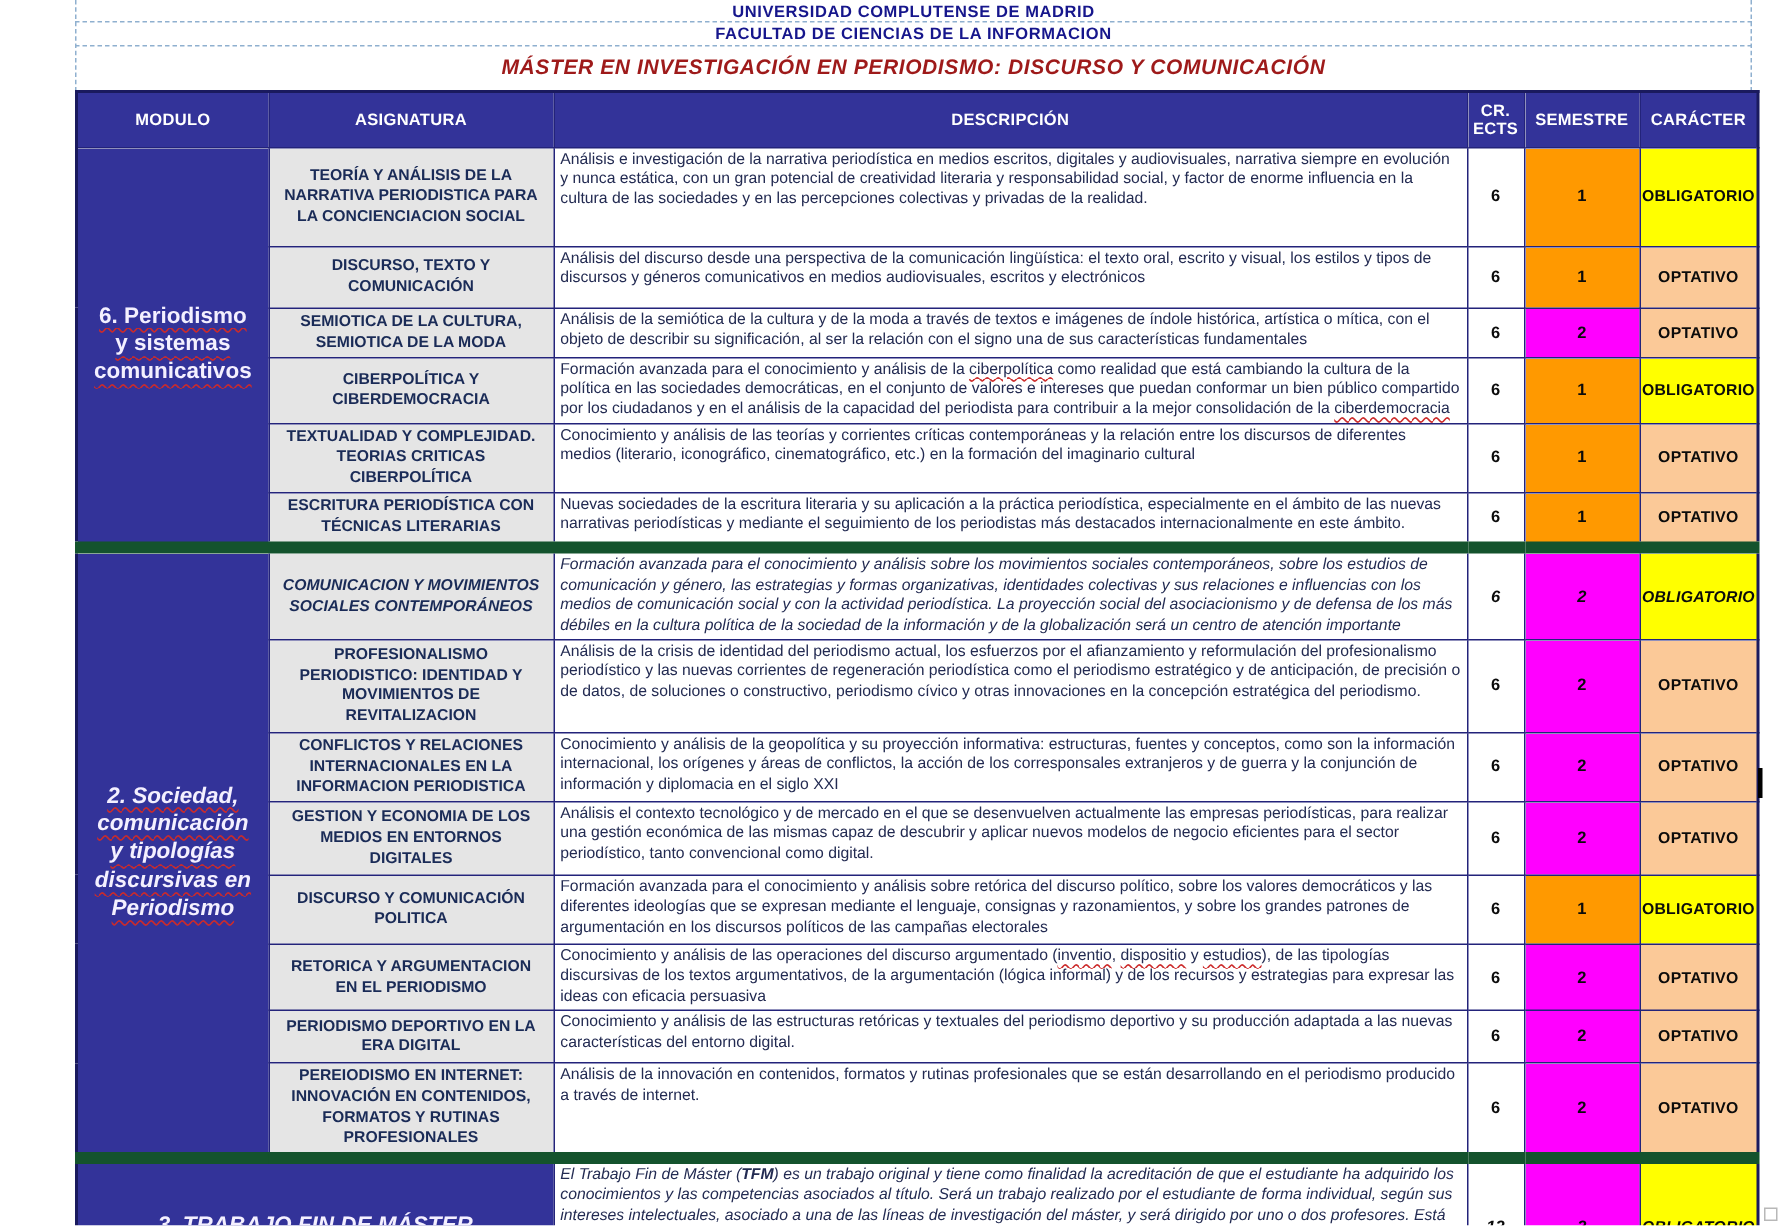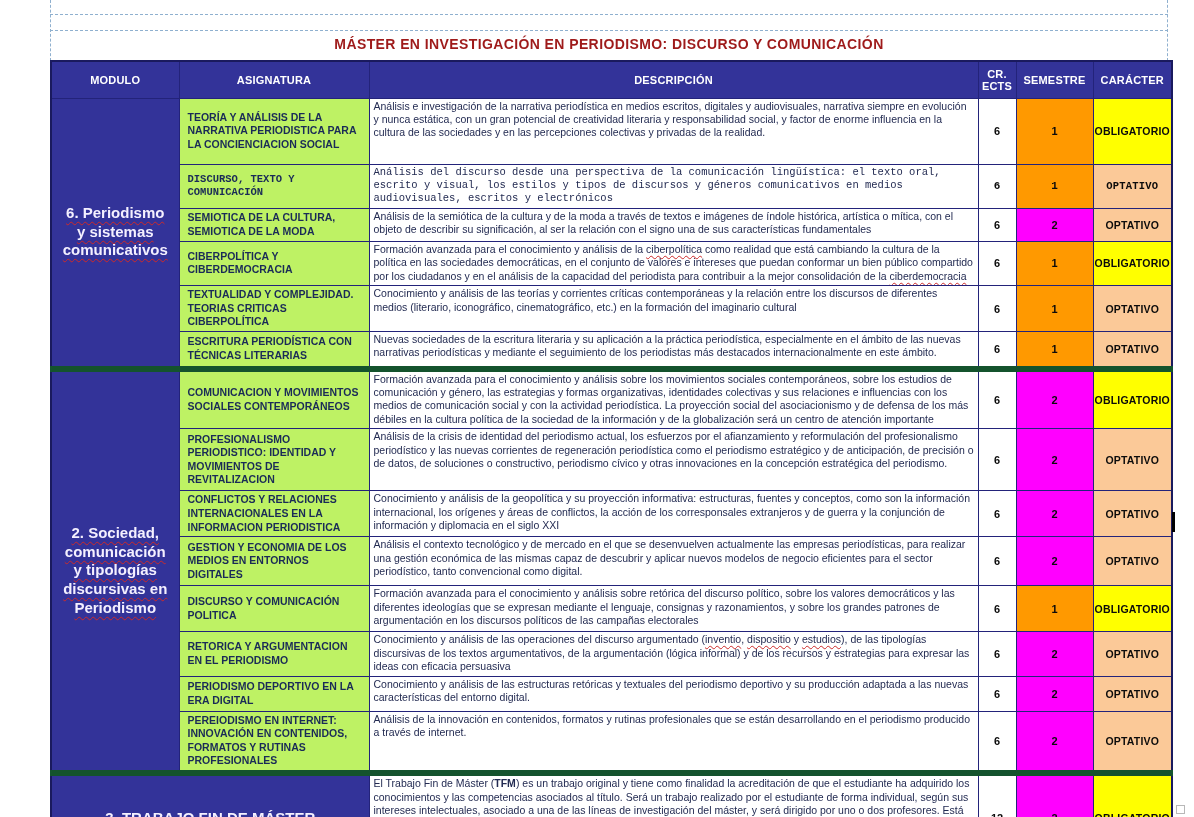--- a/index.html
+++ b/index.html
@@ -7,65 +7,67 @@
     position:relative;width:1194px;height:817px;background:#ffffff;
     font-family:"Liberation Sans",sans-serif;overflow:hidden;
   }
   
   .dash-h{position:absolute;left:50px;width:1118px;height:0;border-top:1px dashed #8fb0cf;}
   .dash-v{position:absolute;top:0;height:61px;width:0;border-left:1px dashed #8fb0cf;}
   
   .headline{position:absolute;left:50px;width:1118px;text-align:center;font-weight:bold;}
   .uni{top:2px;font-size:11px;color:#16168c;letter-spacing:.4px;}
   .fac{top:17px;font-size:11px;color:#16168c;letter-spacing:.4px;}
-  .mtitle{top:36px;font-size:14px;color:#9e1a1a;letter-spacing:.4px;}
+  .mtitle{top:36px;font-size:14px;color:#9e1a1a;letter-spacing:.4px;font-style:italic;}
   
   table.grid{
     position:absolute;left:50px;top:60px;border-collapse:collapse;table-layout:fixed;
     border:2px solid #1a1a5e;
   }
   table.grid th,table.grid td{border:1px solid #23237a;overflow:hidden;}
   table.grid th{
     background:#333399;color:#ffffff;font-size:11px;font-weight:bold;
     text-align:center;vertical-align:middle;padding:1px 2px;letter-spacing:.2px;
   }
   td.module{
     background:#333399;color:#f4f0ff;font-weight:bold;font-size:15px;
     text-align:center;vertical-align:middle;padding:4px 10px;line-height:1.25;
   }
   td.module.sq-all .mtxt{
     text-decoration:underline wavy #cc2a2a;text-decoration-thickness:1px;text-underline-offset:3px;
   }
   td.asig{
-    background:#bef264;color:#1a2b57;font-weight:bold;font-size:10.5px;
-    vertical-align:middle;padding:2px 8px;line-height:1.3;
+    background:#e5e5e5;color:#1a2b57;font-weight:bold;font-size:10.5px;
+    text-align:center;vertical-align:middle;padding:2px 8px;line-height:1.3;
   }
   td.desc{
     background:#ffffff;color:#232b52;font-size:10.5px;vertical-align:top;
     padding:1px 4px 2px 4px;line-height:1.28;
   }
   td.desc .sq{text-decoration:underline wavy #cc2a2a;text-decoration-thickness:1px;text-underline-offset:2px;}
   td.ects{background:#ffffff;color:#0b0b0b;font-weight:bold;font-size:11px;text-align:center;vertical-align:middle;}
   td.sem{color:#0b0b0b;font-weight:bold;font-size:11px;text-align:center;vertical-align:middle;}
   td.car{color:#0b0b0b;font-weight:bold;font-size:10.5px;text-align:center;vertical-align:middle;letter-spacing:.2px;}
-  tr.module-start td{border-top:6px solid #14532d;}
+  tr.module-start td{border-top:8px solid #14532d;font-style:italic;}
   
   .caret{position:absolute;left:1172px;top:512px;width:3px;height:20px;background:#000;}
   .corner-marker{position:absolute;left:1176px;top:805px;width:7px;height:7px;border:1px solid #b8b8b8;background:#fff;}
 </style>
 </head>
 <body>
 
 <div class="canvas">
 
   <div class="dash-h" style="top:14px"></div>
   <div class="dash-h" style="top:30px"></div>
   <div class="dash-v" style="left:50px"></div>
   <div class="dash-v" style="left:1167px"></div>
 
+  <div class="headline uni">UNIVERSIDAD COMPLUTENSE DE MADRID</div>
+  <div class="headline fac">FACULTAD DE CIENCIAS DE LA INFORMACION</div>
   <div class="headline mtitle">MÁSTER EN INVESTIGACIÓN EN PERIODISMO: DISCURSO Y COMUNICACIÓN</div>
 
   <table class="grid">
     <colgroup>
       <col style="width:128px">
         <col style="width:190px">
         <col style="width:609px">
       <col style="width:38px">
         <col style="width:77px">
         <col style="width:79px">
@@ -82,21 +84,21 @@
     </thead>
     <tbody>
         <tr style="height: 66px;">
           <td class="module sq-all" rowspan="6"><span class="mtxt">6. Periodismo y sistemas comunicativos</span></td>
           <td class="asig">TEORÍA Y ANÁLISIS DE LA NARRATIVA PERIODISTICA PARA LA CONCIENCIACION SOCIAL</td>
           <td class="desc">Análisis e investigación de la narrativa periodística en medios escritos, digitales y audiovisuales, narrativa siempre en evolución y nunca estática, con un gran potencial de creatividad literaria y responsabilidad social, y factor de enorme influencia en la cultura de las sociedades y en las percepciones colectivas y privadas de la realidad.</td>
           <td class="ects">6</td>
           <td class="sem" style="background: rgb(255, 153, 0);">1</td>
           <td class="car" style="background: rgb(255, 255, 0);">OBLIGATORIO</td>
         </tr>
-        <tr style="height: 41px; font-family: Liberation Mono, monospace;">
+        <tr style="height: 41px;">
           <td class="asig">DISCURSO, TEXTO Y COMUNICACIÓN</td>
           <td class="desc">Análisis del discurso desde una perspectiva de la comunicación lingüística: el texto oral, escrito y visual, los estilos y tipos de discursos y  géneros comunicativos en medios audiovisuales, escritos y electrónicos</td>
           <td class="ects">6</td>
           <td class="sem" style="background: rgb(255, 153, 0);">1</td>
           <td class="car" style="background: rgb(251, 201, 152);">OPTATIVO</td>
         </tr>
         <tr style="height: 33px;">
           <td class="asig">SEMIOTICA DE LA CULTURA, SEMIOTICA DE LA MODA</td>
           <td class="desc">Análisis de la semiótica de la cultura y de la moda a través de textos e imágenes de índole histórica, artística o mítica, con el objeto de describir su significación, al ser la relación con el signo una de sus características fundamentales</td>
           <td class="ects">6</td>

